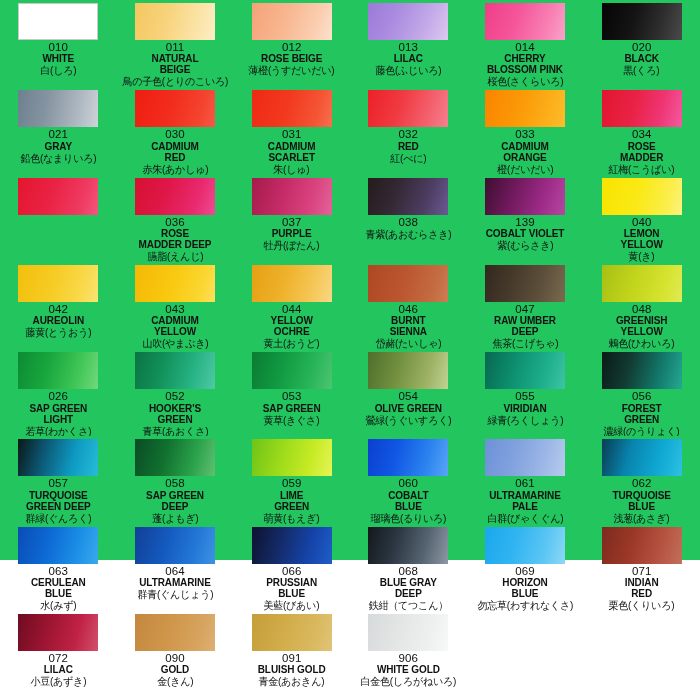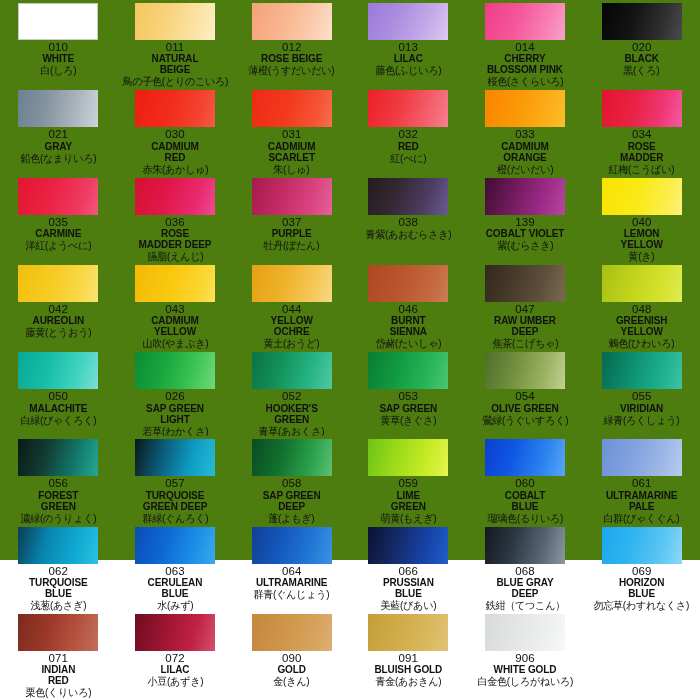--- a/index.html
+++ b/index.html
@@ -8,21 +8,21 @@
     padding: 0;
     width: 700px;
     height: 700px;
     background: #ffffff;
     font-family: "Liberation Sans", "DejaVu Sans", sans-serif;
   }
   #chart {
     width: 700px;
     height: 560px;
     position: relative;
-    background: #4d7c0f;
+    background: #22c55e;
   }
   .grid {
     display: grid;
     grid-template-columns: repeat(6, 1fr);
     grid-auto-rows: 87.3px;
     width: 700px;
   }
   .cell {
     position: relative;
     padding: 3px 2px 0 2px;
@@ -175,25 +175,20 @@
         <div class="swatch" style="background: linear-gradient(105deg, rgb(226, 21, 47) 0%, rgb(233, 34, 69) 40%, rgb(239, 53, 115) 72%, rgb(244, 91, 160) 100%);"></div>
         <div class="labels">
           <span class="code">034</span>
           <span class="name">ROSE
 MADDER</span>
           <span class="jp">紅梅(こうばい)</span>
         </div>
       </div>
       <div class="cell">
         <div class="swatch" style="background: linear-gradient(108deg, rgb(227, 22, 47) 0%, rgb(234, 34, 68) 42%, rgb(239, 58, 97) 78%, rgb(243, 86, 128) 100%);"></div>
-        <div class="labels">
-          <span class="code">035</span>
-          <span class="name">CARMINE</span>
-          <span class="jp">洋紅(ようべに)</span>
-        </div>
       </div>
       <div class="cell">
         <div class="swatch" style="background: linear-gradient(110deg, rgb(213, 17, 47) 0%, rgb(224, 23, 74) 40%, rgb(233, 42, 111) 75%, rgb(239, 76, 147) 100%);"></div>
         <div class="labels">
           <span class="code">036</span>
           <span class="name">ROSE
 MADDER DEEP</span>
           <span class="jp">臙脂(えんじ)</span>
         </div>
       </div>
@@ -276,28 +271,20 @@
       <div class="cell">
         <div class="swatch" style="background: linear-gradient(105deg, rgb(168, 192, 20) 0%, rgb(194, 212, 28) 40%, rgb(213, 227, 46) 75%, rgb(224, 234, 85) 100%);"></div>
         <div class="labels">
           <span class="code">048</span>
           <span class="name">GREENISH
 YELLOW</span>
           <span class="jp">鶇色(ひわいろ)</span>
         </div>
       </div>
       <div class="cell">
-        <div class="swatch" style="background: linear-gradient(105deg, rgb(10, 168, 148) 0%, rgb(23, 189, 168) 38%, rgb(63, 210, 191) 72%, rgb(121, 224, 212) 100%);"></div>
-        <div class="labels">
-          <span class="code">050</span>
-          <span class="name">MALACHITE</span>
-          <span class="jp">白緑(びゃくろく)</span>
-        </div>
-      </div>
-      <div class="cell">
         <div class="swatch" style="background: linear-gradient(105deg, rgb(12, 139, 51) 0%, rgb(25, 167, 62) 38%, rgb(62, 197, 85) 72%, rgb(114, 217, 123) 100%);"></div>
         <div class="labels">
           <span class="code">026</span>
           <span class="name">SAP GREEN
 LIGHT</span>
           <span class="jp">若草(わかくさ)</span>
         </div>
       </div>
       <div class="cell">
         <div class="swatch" style="background: linear-gradient(105deg, rgb(11, 115, 68) 0%, rgb(18, 145, 90) 35%, rgb(38, 178, 131) 70%, rgb(79, 201, 164) 100%);"></div>

